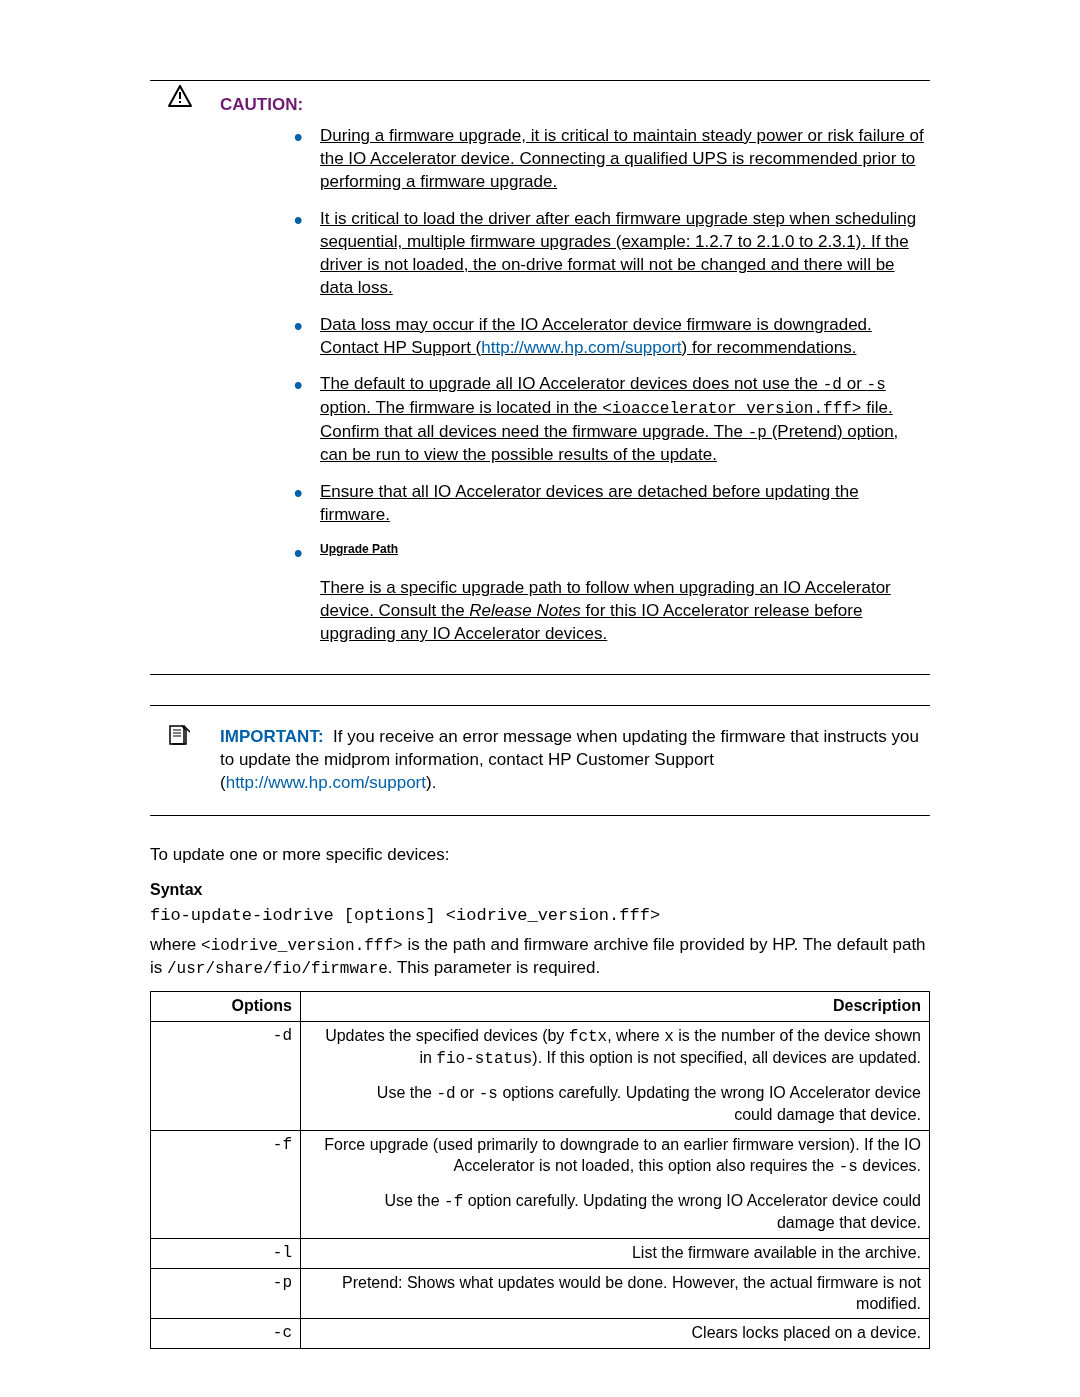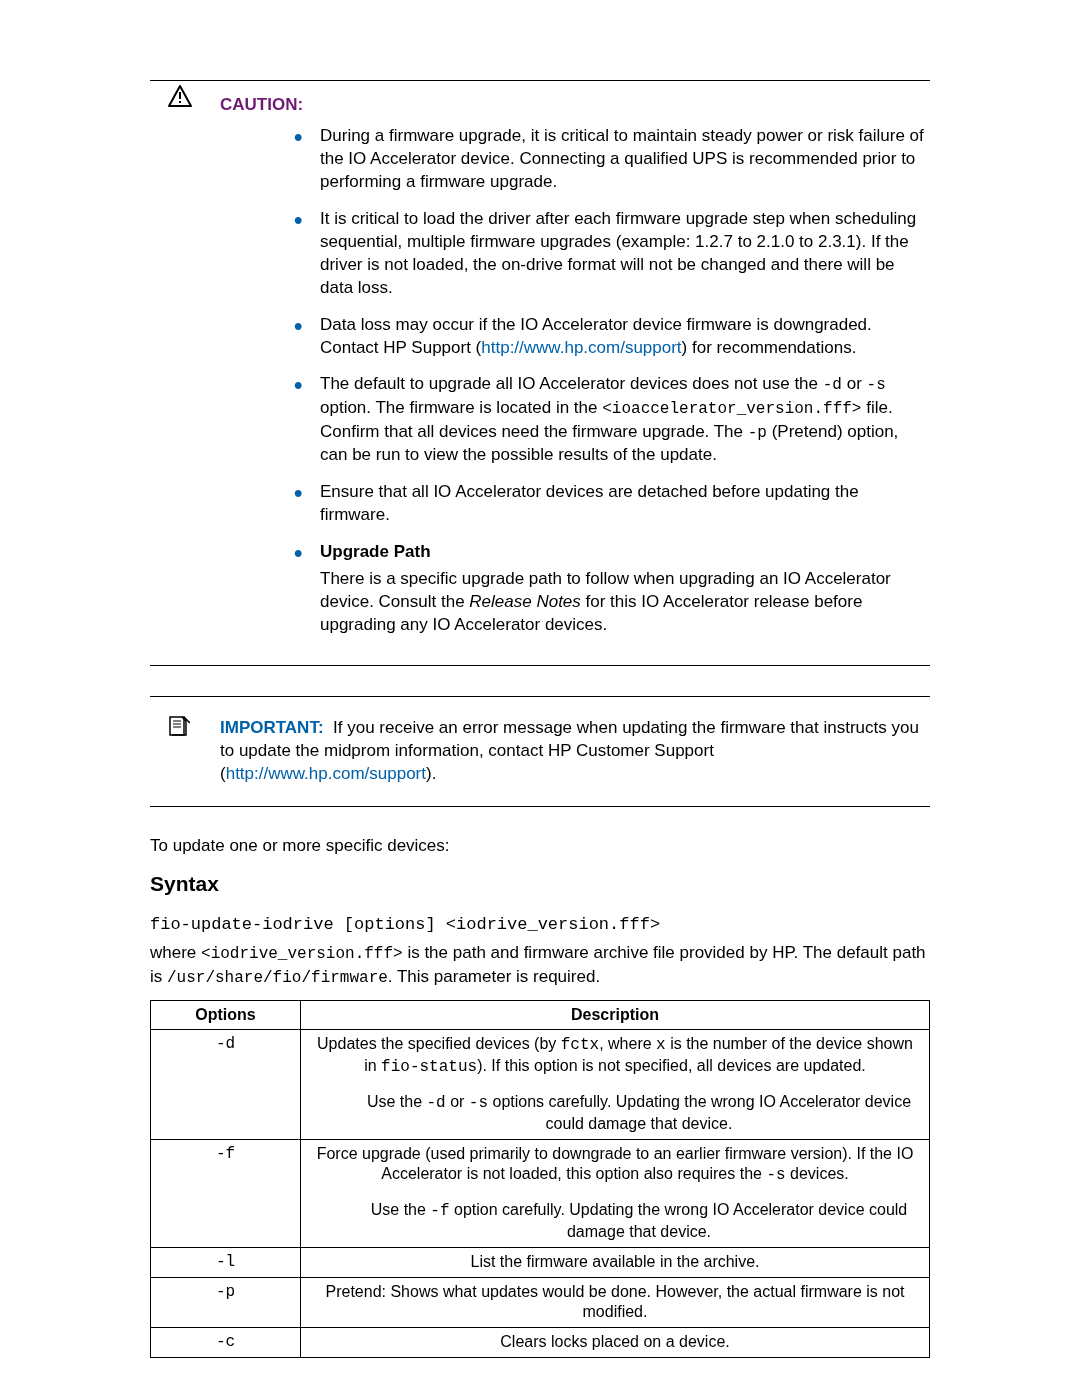--- a/index.html
+++ b/index.html
@@ -28,70 +28,71 @@
   }
   .caution-label {
     font-weight: bold;
     color: #701a75;
     font-size: 17px;
   }
   .admon ul.bullets {
     list-style: none;
     padding-left: 100px;
     margin: 10px 0 0 0;
+    text-decoration: underline;
   }
   .admon ul.bullets > li {
     position: relative;
     font-size: 17px;
     line-height: 1.35;
     margin-bottom: 14px;
     font-weight: 300;
   }
   .admon ul.bullets > li::before {
     content: "•";
     position: absolute;
     left: -26px;
     top: -4px;
     color: #0060a8;
     font-size: 24px;
     font-weight: bold;
   }
   .mono { font-family: "Courier New", monospace; font-size: 16px; }
   a.link { color: #0060a8; text-decoration: none; }
-  .subhead { font-weight: bold; display: block; margin-bottom: 4px; font-size: 17px; }
-  .subtext { margin-top: 4px; font-size: 17px; font-weight: 300; line-height: 1.35; }
+  .subhead { font-weight: bold; display: block; margin-bottom: 4px; font-size: 12px; }
+  .subtext { margin-top: 20px; font-size: 17px; font-weight: 300; line-height: 1.35; }
   .em { font-style: italic; }
 
   .important-box {
     border-top: 1.2px solid #000;
     border-bottom: 1.2px solid #000;
     position: relative;
     padding: 20px 0 20px 70px;
     margin: 0 0 28px 0;
     font-size: 17px;
     font-weight: 300;
     line-height: 1.35;
   }
   .important-box .admon-icon { top: 18px; }
   .important-label { font-weight: bold; color: #0060a8; }
 
   p.body { font-size: 17px; font-weight: 300; margin: 0 0 6px 0; line-height: 1.35; }
   p.indent { margin-left: 38px; }
-  .sect-head { font-weight: bold; font-size: 21px; margin: 14px 0 18px 0; }
+  .sect-head { font-weight: bold; font-size: 16px; margin: 14px 0 6px 0; }
 
   table.opts {
     border-collapse: collapse;
     width: 100%;
     margin-top: 10px;
     font-size: 16px;
   }
   table.opts th, table.opts td {
     border: 1px solid #000;
     padding: 4px 8px;
-    text-align: center;
+    text-align: right;
     vertical-align: top;
     font-weight: 300;
     line-height: 1.3;
   }
   table.opts th { font-weight: bold; }
   table.opts td:first-child { font-family: "Courier New", monospace; width: 150px; }
   .cellnote { padding-left: 48px; display: block; margin-top: 14px; }
 </style>
 </head>
 <body>

